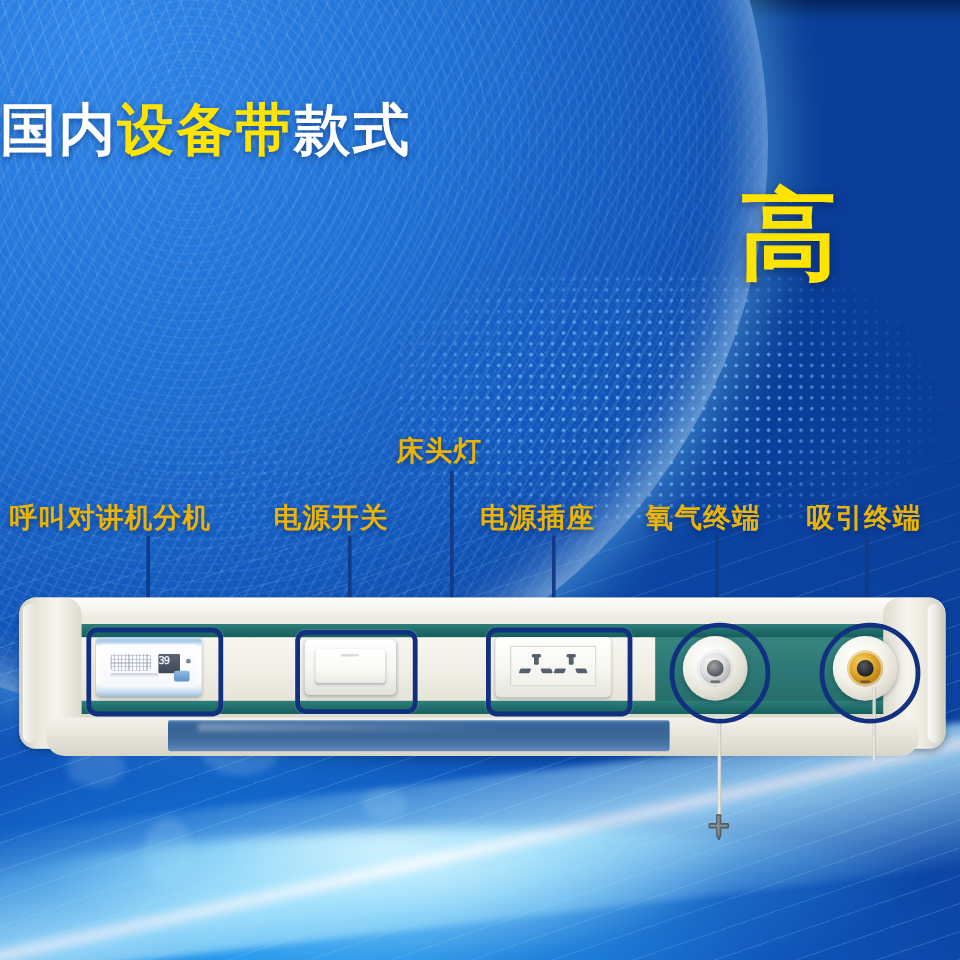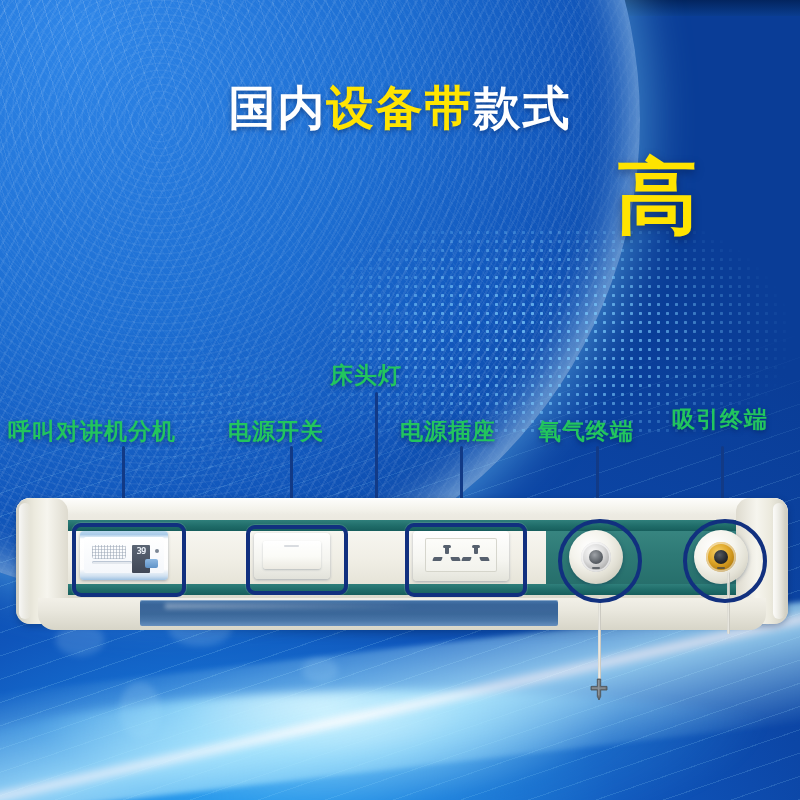--- a/index.html
+++ b/index.html
@@ -93,21 +93,21 @@
     background:
       radial-gradient(40px 26px at 60px 40px, #cfefff 60%, transparent 62%),
       radial-gradient(52px 30px at 180px 28px, #cfefff 60%, transparent 62%),
       radial-gradient(34px 46px at 120px 110px, #cfefff 60%, transparent 62%),
       radial-gradient(30px 20px at 300px 70px, #cfefff 60%, transparent 62%);
     filter:blur(3px);
   }
 
   
   .headline{
-    position:absolute;left:0;top:84px;width:800px;text-align:center;
+    position:absolute;left:0;top:84px;width:800px;
     font-size:47px;font-weight:bold;letter-spacing:2px;line-height:1;
     white-space:nowrap;
   }
   .headline .w{color:#ffffff;text-shadow:0 2px 5px rgba(0,22,70,.45);}
   .headline .y{color:#ffe400;text-shadow:0 2px 5px rgba(0,22,70,.45);}
 
   .sub{
     position:absolute;left:0;top:168px;width:800px;height:70px;
   }
   .sub-main{
@@ -116,21 +116,21 @@
     text-shadow:0 2px 6px rgba(0,22,70,.45);white-space:nowrap;
   }
   .sub-gao{
     position:absolute;left:657px;top:-12px;transform:translateX(-50%);
     font-size:82px;font-weight:bold;color:#ffe400;line-height:1;
     text-shadow:0 3px 8px rgba(0,22,70,.5);
   }
 
   
   .label{
-    position:absolute;font-weight:bold;color:#22c55e;white-space:nowrap;
+    position:absolute;font-weight:bold;color:#eab308;white-space:nowrap;
     text-shadow:0 2px 5px rgba(0,30,85,.55);
     font-size:23px;letter-spacing:1px;
   }
   .leader{
     position:absolute;width:3px;background:#123a86;border-radius:2px;
   }
 
   
   .panel-wrap{position:absolute;left:16px;top:498px;width:772px;height:140px;}
   .panel-shadow{
@@ -209,24 +209,24 @@
     background:linear-gradient(#ffffff,#f4f7fb);border-radius:2px;
   }
   .ic-grille{
     position:absolute;left:8px;top:8px;width:34px;height:14px;
     background:
       repeating-linear-gradient(90deg, rgba(125,140,160,.55) 0 1px, rgba(0,0,0,0) 1px 3px),
       repeating-linear-gradient(0deg, rgba(125,140,160,.45) 0 1px, rgba(0,0,0,0) 1px 3px);
     border-radius:3px;opacity:.8;
   }
   .ic-display{
-    position:absolute;left:48px;top:8px;width:18px;height:28px;
+    position:absolute;left:48px;top:8px;width:18px;height:16px;
     background:linear-gradient(#5b6574,#3f4756);
     border-radius:1px;
-    color:#e9eef5;font-size:9px;font-weight:bold;line-height:12px;text-align:center;
+    color:#e9eef5;font-size:9px;font-weight:bold;line-height:12px;text-align:left;
     font-family:"DejaVu Sans Mono",monospace;letter-spacing:-1px;
   }
   .ic-dot{
     position:absolute;left:71px;top:12px;width:4px;height:4px;border-radius:50%;
     background:#7b8694;
   }
   .ic-btn{
     position:absolute;right:6px;bottom:5px;width:13px;height:9px;border-radius:2px;
     background:linear-gradient(#8fb9e2,#5f93c8);
   }
@@ -353,21 +353,21 @@
 
   <div class="sub">
     <div class="sub-gao">高</div>
   </div>
 
   <div class="label" style="left:228px;top:416px;">电源开关</div>
   <div class="label" style="left:8px;  top:416px;">呼叫对讲机分机</div>
   <div class="label" style="left:330px;top:360px;">床头灯</div>
   <div class="label" style="left:538px;top:416px;">氧气终端</div>
   <div class="label" style="left:400px;top:416px;">电源插座</div>
-  <div class="label" style="left:672px;top:404px;text-align:center;">吸引终端</div>
+  <div class="label" style="left:672px;top:416px;text-align:center;">吸引终端</div>
 
   <div class="leader" style="left:122px;top:446px;height:86px;"></div>
   <div class="leader" style="left:290px;top:446px;height:88px;"></div>
   <div class="leader" style="left:375px;top:392px;height:230px;"></div>
   <div class="leader" style="left:460px;top:446px;height:86px;"></div>
   <div class="leader" style="left:596px;top:446px;height:86px;"></div>
   <div class="leader" style="left:721px;top:446px;height:86px;"></div>
 
   <div class="panel-wrap">
     <div class="panel-shadow"></div>

